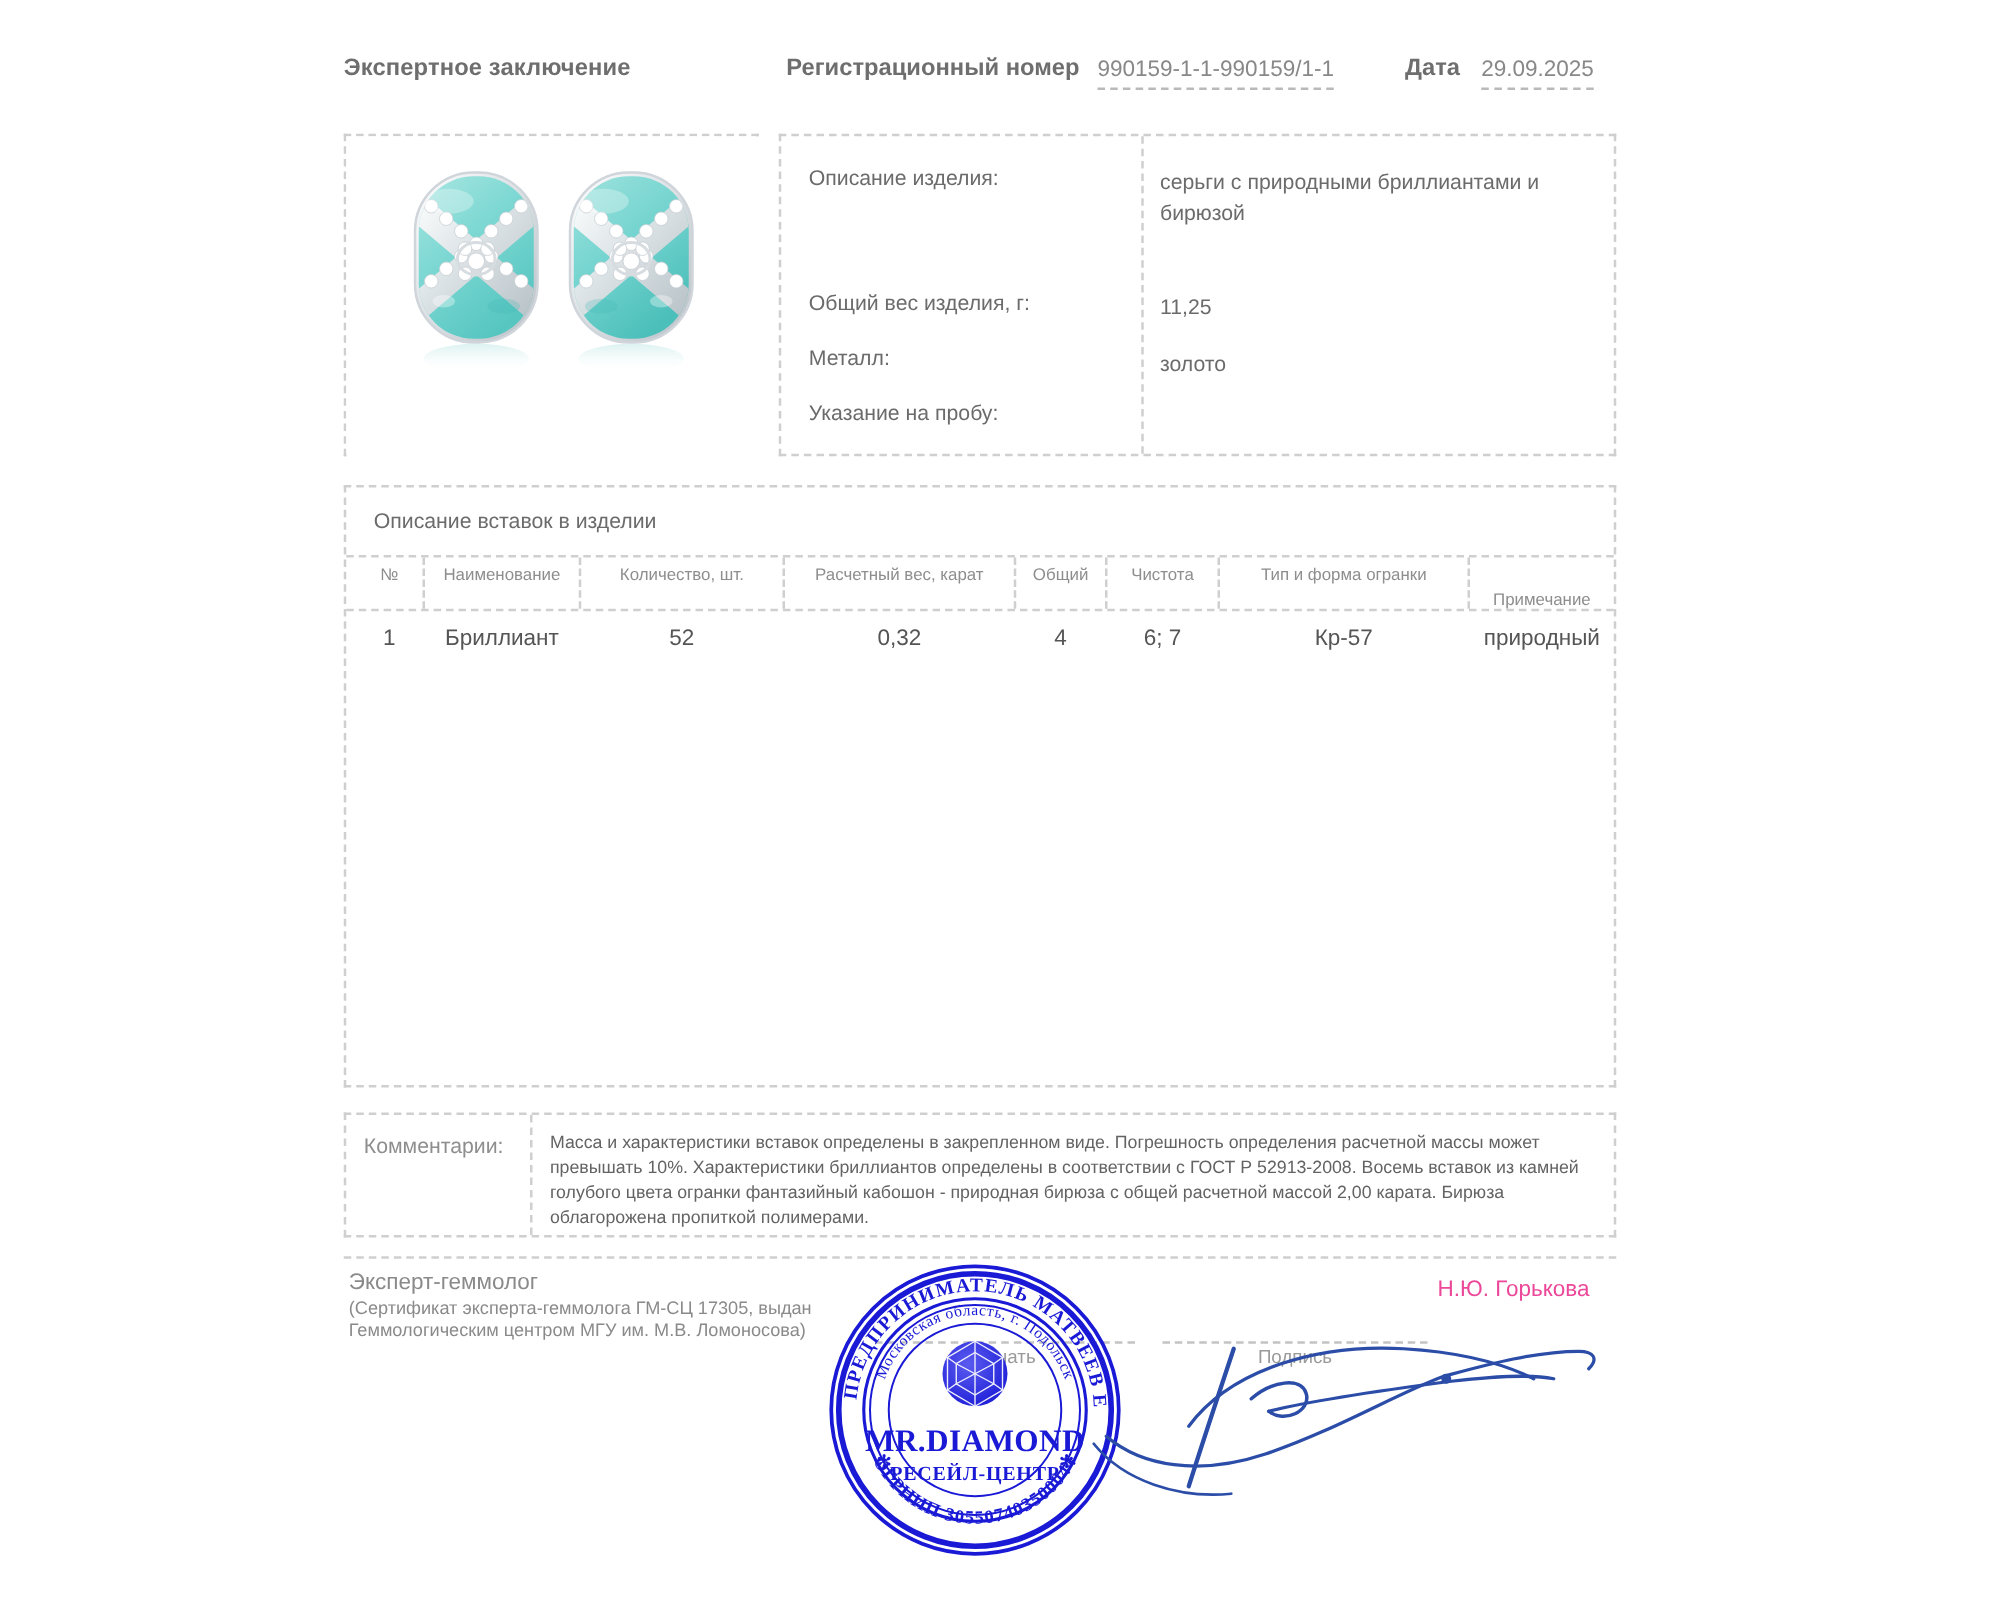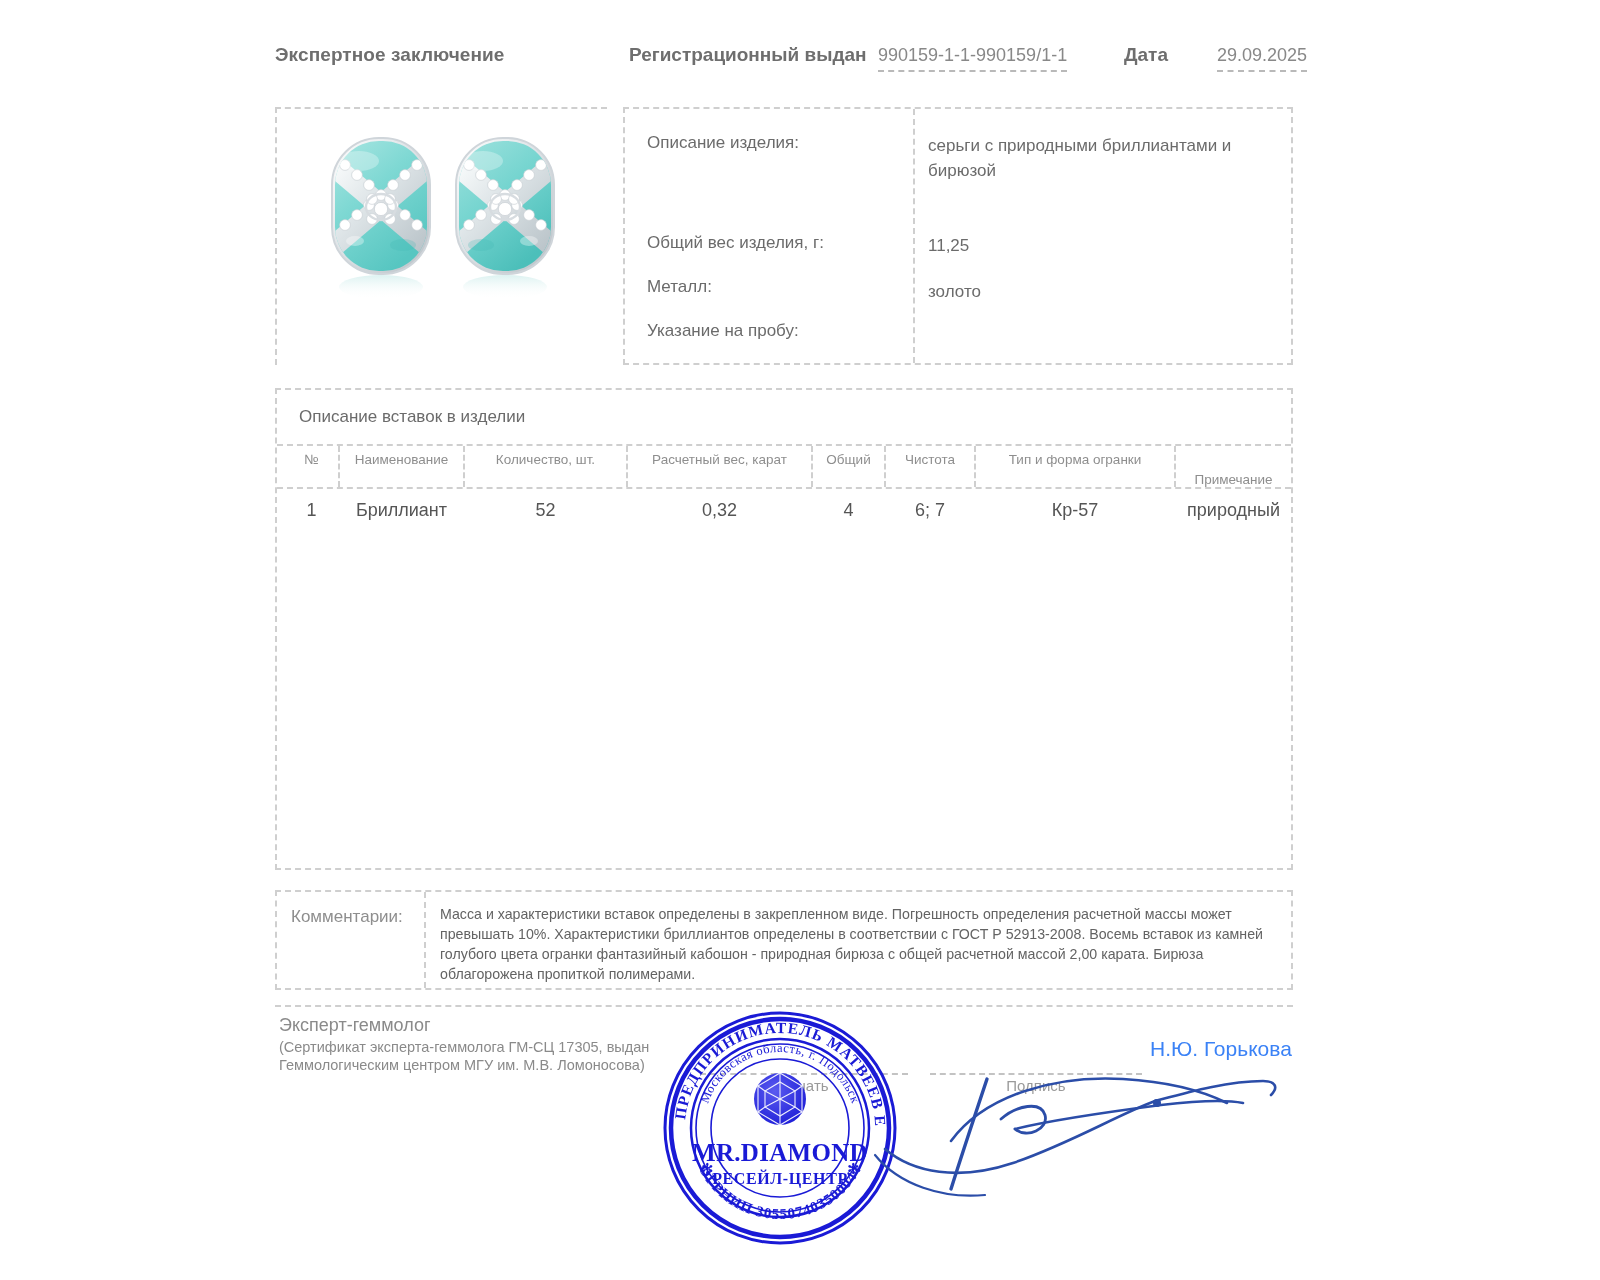--- a/index.html
+++ b/index.html
@@ -66,21 +66,20 @@
     white-space: nowrap;
   }
   .hdr-date-value {
     position: absolute;
     left: 910px; top: 7px;
     font-size: 18px;
     color: #888888;
     white-space: nowrap;
     padding-bottom: 4px;
     border-bottom: 2px dashed #b9b9b9;
-    margin-left: 32px;
   }
 
   
   .photo-box {
     position: absolute;
     left: 275px;
     top: 107px;
     width: 332px;
     height: 258px;
     border: 2px dashed #cfcfcf;
@@ -265,23 +264,23 @@
     font-size: 15px;
     color: #9a9a9a;
     text-align: center;
     white-space: nowrap;
   }
   .sig-cap.stamp { left: 425px; width: 208px; }
   .sig-cap.sign  { left: 655px; width: 212px; }
   .expert-name {
     position: absolute;
     left: 875px;
-    top: 32px;
-    font-size: 21px;
-    color: #3b82f6;
+    top: 16px;
+    font-size: 18px;
+    color: #ec4899;
     white-space: nowrap;
   }
 
   
   .stamp-wrap {
     position: absolute;
     left: 386px;
     top: 4px;
     width: 238px;
     height: 238px;
@@ -296,21 +295,21 @@
     pointer-events: none;
   }
 </style>
 </head>
 <body>
 
 <div class="page">
 
   <div class="header">
     <div class="hdr-title">Экспертное заключение</div>
-    <div class="hdr-reg-label">Регистрационный выдан</div>
+    <div class="hdr-reg-label">Регистрационный номер</div>
     <div class="hdr-reg-value">990159-1-1-990159/1-1</div>
     <div class="hdr-date-label">Дата</div>
     <div class="hdr-date-value">29.09.2025</div>
   </div>
 
   <div class="photo-box">
     <div class="photo-inner">
       <svg viewBox="0 0 332 258" width="332" height="258" xmlns="http://www.w3.org/2000/svg">
         <defs>
           <linearGradient id="turqA" x1="0" y1="0" x2="0.6" y2="1">

